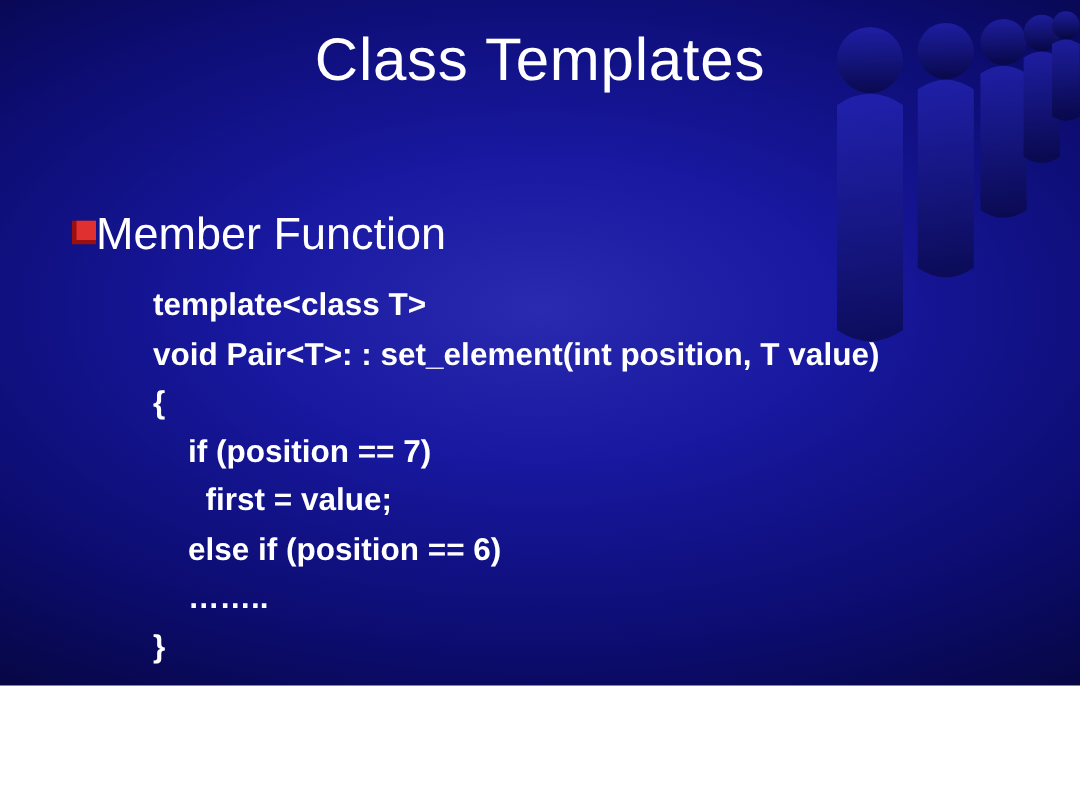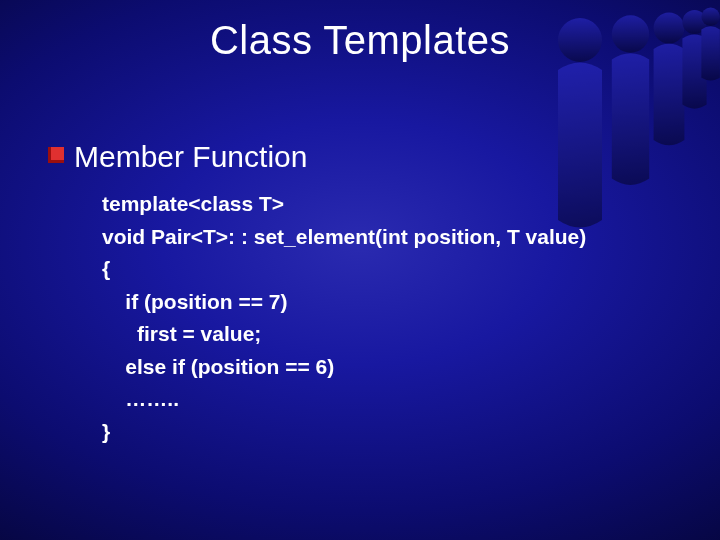--- a/index.html
+++ b/index.html
@@ -5,21 +5,21 @@
   html, body {
     margin: 0;
     padding: 0;
     width: 720px;
     height: 540px;
     overflow: hidden;
     font-family: Arial, Helvetica, sans-serif;
   }
   .slide {
     width: 720px;
-    height: 540px;
+    height: 457px;
     background: radial-gradient(ellipse 110% 90% at 50% 45%,
                 #2a2ab0 0%,
                 #1818a0 25%,
                 #0c0c70 55%,
                 #040432 85%,
                 #000018 100%);
     position: relative;
     color: #ffffff;
     box-sizing: border-box;
   }
@@ -45,21 +45,20 @@
   }
   .content {
     position: absolute;
     top: 140px;
     left: 48px;
     right: 30px;
   }
   .h1-row {
     display: flex;
     align-items: center;
-    gap: 10px;
     margin-bottom: 14px;
   }
   .bullet-icon {
     display: inline-block;
   }
   .h1-text {
     font-size: 30px;
     font-weight: 400;
     color: #ffffff;
   }

